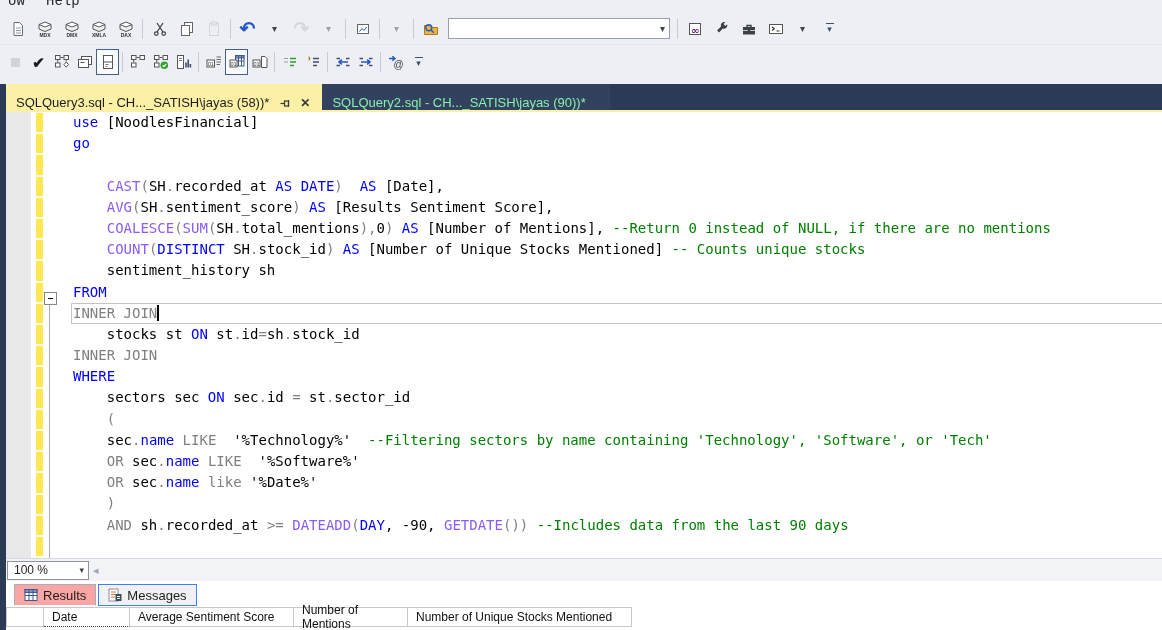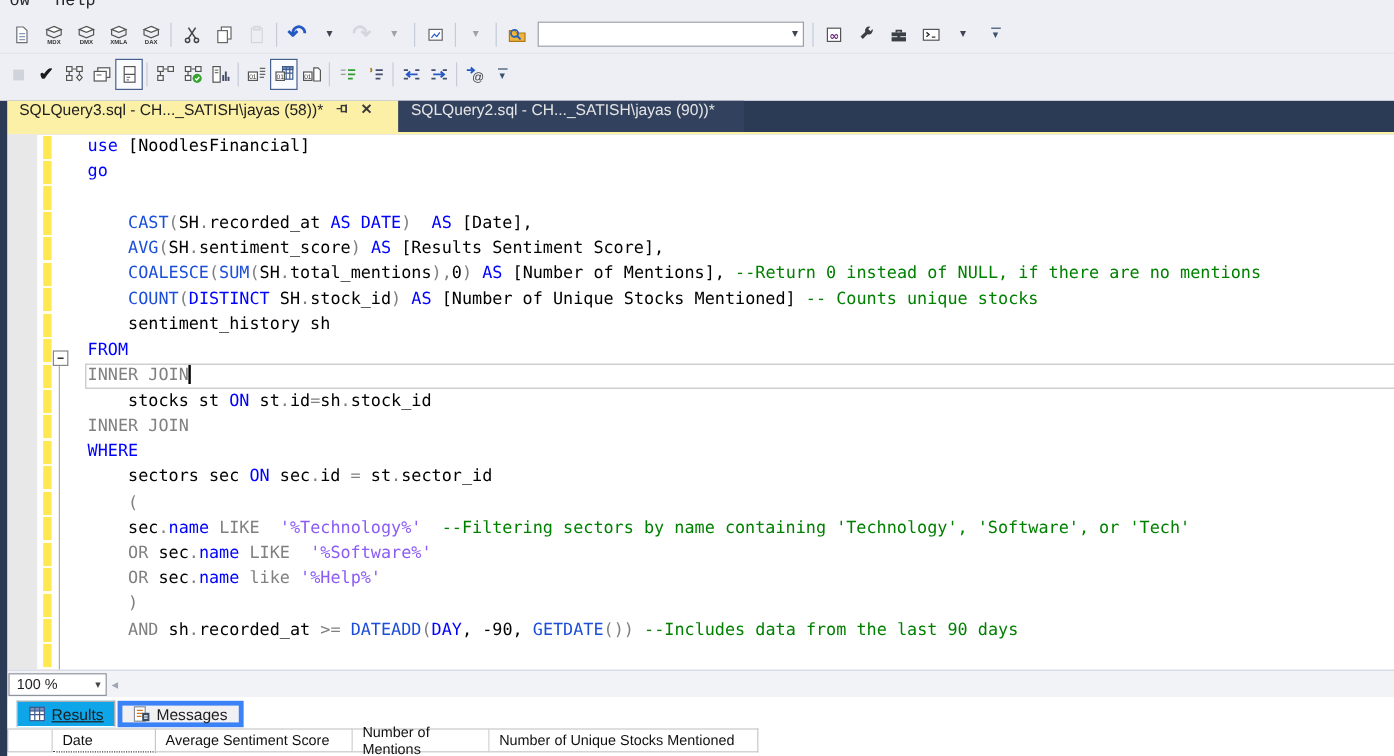--- a/index.html
+++ b/index.html
@@ -25,55 +25,55 @@
   .uarrow{font-size:19px;font-weight:bold;line-height:1;}
   .tcombo{width:222px;height:21px;background:#fff;border:1px solid #9AA0AA;margin:0 4px;display:flex;align-items:center;flex:none;box-sizing:border-box;}
   .tcombo .val{flex:1;font-size:12px;color:#222;padding-left:4px;}
   .tcombo .ddarrow{padding:0 4px;}
   .stopsq{width:9px;height:9px;background:#ADB2BD;display:block;}
   .ovf{display:flex;flex-direction:column;align-items:center;color:#39506E;font-size:9px;line-height:1;}
   .ovf i{display:block;width:8px;height:0;border-top:1px solid #39506E;margin-bottom:1px;}
 
   
   .tabstrip{position:absolute;left:0;top:84px;width:1162px;height:26px;background:#2B3A55;border-bottom:2px solid #FBF0A5;display:flex;}
-  .tab{height:26px;display:flex;align-items:flex-start;padding:0 22px 0 10px;font-size:13px;flex:none;}
+  .tab{height:26px;display:flex;align-items:flex-end;padding:0 12px 0 10px;font-size:13px;flex:none;}
   .tab.active{background:#FBF0A5;color:#1E1E1E;margin-left:6px;}
-  .tab.inactive{background:#32415E;color:#e5e5e5;padding-right:24px;}
+  .tab.inactive{background:#32415E;color:#86efac;padding-right:24px;}
   .tab .pin{margin-left:10px;display:flex;align-items:center;}
   .tab .cls{margin-left:8px;color:#3A3A3A;font-size:12px;font-weight:bold;}
 
   
   .editor{position:absolute;left:0;top:112px;width:1162px;height:446px;background:#fff;}
   .ed-margin{position:absolute;left:6px;top:0;width:25px;height:446px;background:#E8E8E8;}
   .ed-change-bar{position:absolute;left:36px;top:1px;width:7px;height:445px;
      background:repeating-linear-gradient(to bottom,#FFE851 0 19.2px,#FFFDEF 19.2px 21.2px);}
   .foldbox{position:absolute;left:44px;top:180px;width:11px;height:11px;border:1px solid #868686;background:#fff;display:flex;align-items:center;justify-content:center;}
   .foldbox i{display:block;width:5px;height:0;border-top:1px solid #000;}
   .foldline{position:absolute;left:49px;top:193px;width:1px;height:364px;background:#ABABAB;}
   .code{position:absolute;left:55px;top:0;width:1107px;margin-left:16px;}
   .codeline{white-space:pre;font-family:"DejaVu Sans Mono",monospace;font-size:14px;line-height:21.2px;height:21.2px;padding-left:2px;}
   .codeline.current{outline:1px solid #C4C4C4;outline-offset:-1px;}
-  .k{color:#0000FF}.f{color:#1d4ed8}.g{color:#808080}.c{color:#008000}.s{color:#8b5cf6}.t{color:#000}
+  .k{color:#0000FF}.f{color:#8b5cf6}.g{color:#808080}.c{color:#008000}.s{color:#000000}.t{color:#000}
   .caret{display:inline-block;width:2px;height:16px;background:#000;vertical-align:-3px;}
 
   
   .statusrow{position:absolute;left:0;top:558px;width:1162px;height:23px;background:#F2F3F7;border-top:1px solid #D4D8E0;box-sizing:border-box;display:flex;align-items:center;}
   .zoomctl{margin-left:7px;width:82px;height:19px;background:#fff;border:1px solid #8E949E;display:flex;align-items:center;font-size:12px;color:#1E1E1E;box-sizing:border-box;}
   .zoomctl .zv{flex:1;padding-left:6px;}
   .zoomctl .za{font-size:9px;color:#444;padding:0 4px;}
   .hscroll{flex:1;height:19px;margin-left:4px;display:flex;align-items:center;background:#F2F3F7;}
   .sarr{color:#9FA6B4;font-size:11px;}
 
   
   .results{position:absolute;left:0;top:581px;width:1162px;height:49px;background:#fff;}
   .rtabs{position:absolute;left:14px;top:3px;display:flex;height:22px;}
   .rtab{display:flex;align-items:center;padding:0 9px;font-size:13px;color:#1E1E1E;border:1px solid transparent;}
   .rtab svg{margin-right:5px;}
-  .rtab.active{background:#0ea5e9;border:1px solid #A9ADB5;border-bottom:1px solid #fff;text-decoration:underline;}
-  .rtab.inactive{background:#F1F1F4;border:4px solid #3b82f6;margin-left:2px;}
+  .rtab.active{background:#fca5a5;border:1px solid #A9ADB5;border-bottom:1px solid #fff;}
+  .rtab.inactive{background:#F1F1F4;border:1px solid #3b82f6;margin-left:2px;}
   .grid{position:absolute;left:6px;top:26px;display:flex;}
   .gcell{height:20px;border:1px solid #C9C9C9;border-left:none;box-sizing:border-box;font-size:12px;color:#111;display:flex;align-items:center;padding-left:8px;background:#fff;}
   .gcell.first{border-left:1px solid #C9C9C9;}
   .gcell.focused{border-bottom:1px dotted #444;}
   .w0{width:38px;padding-left:0;}
   .w1{width:86px;}.w2{width:164px;}.w3{width:114px;}.w4{width:224px;}
 
   .leftstrip{position:absolute;left:0;top:110px;width:6px;height:520px;background:#2B3A55;}
 </style>
 </head>
@@ -361,21 +361,21 @@
         <div class="codeline"><span class="t">    sentiment_history sh</span></div>
         <div class="codeline"><span class="k">FROM</span></div>
         <div class="codeline current"><span class="g">INNER JOIN</span><span class="caret"></span></div>
         <div class="codeline"><span class="t">    stocks st </span><span class="k">ON</span><span class="t"> st</span><span class="g">.</span><span class="t">id</span><span class="g">=</span><span class="t">sh</span><span class="g">.</span><span class="t">stock_id</span></div>
         <div class="codeline"><span class="g">INNER JOIN</span></div>
         <div class="codeline"><span class="k">WHERE</span></div>
         <div class="codeline"><span class="t">    sectors sec </span><span class="k">ON</span><span class="t"> sec</span><span class="g">.</span><span class="t">id </span><span class="g">=</span><span class="t"> st</span><span class="g">.</span><span class="t">sector_id</span></div>
         <div class="codeline"><span class="t">    </span><span class="g">(</span></div>
         <div class="codeline"><span class="t">    sec</span><span class="g">.</span><span class="k">name</span><span class="t"> </span><span class="g">LIKE</span><span class="t">  </span><span class="s">'%Technology%'</span><span class="t">  </span><span class="c">--Filtering sectors by name containing 'Technology', 'Software', or 'Tech'</span></div>
         <div class="codeline"><span class="t">    </span><span class="g">OR</span><span class="t"> sec</span><span class="g">.</span><span class="k">name</span><span class="t"> </span><span class="g">LIKE</span><span class="t">  </span><span class="s">'%Software%'</span></div>
-        <div class="codeline"><span class="t">    </span><span class="g">OR</span><span class="t"> sec</span><span class="g">.</span><span class="k">name</span><span class="t"> </span><span class="g">like</span><span class="t"> </span><span class="s">'%Help%'</span></div>
+        <div class="codeline"><span class="t">    </span><span class="g">OR</span><span class="t"> sec</span><span class="g">.</span><span class="k">name</span><span class="t"> </span><span class="g">like</span><span class="t"> </span><span class="s">'%Date%'</span></div>
         <div class="codeline"><span class="t">    </span><span class="g">)</span></div>
         <div class="codeline"><span class="t">    </span><span class="g">AND</span><span class="t"> sh</span><span class="g">.</span><span class="t">recorded_at </span><span class="g">&gt;=</span><span class="t"> </span><span class="f">DATEADD</span><span class="g">(</span><span class="k">DAY</span><span class="t">, -90, </span><span class="f">GETDATE</span><span class="g">())</span><span class="t"> </span><span class="c">--Includes data from the last 90 days</span></div>
       </div>
     <div class="foldbox">
         <i></i>
       </div>
     <div class="foldline"></div>
   </div>
 
   <div class="statusrow">

